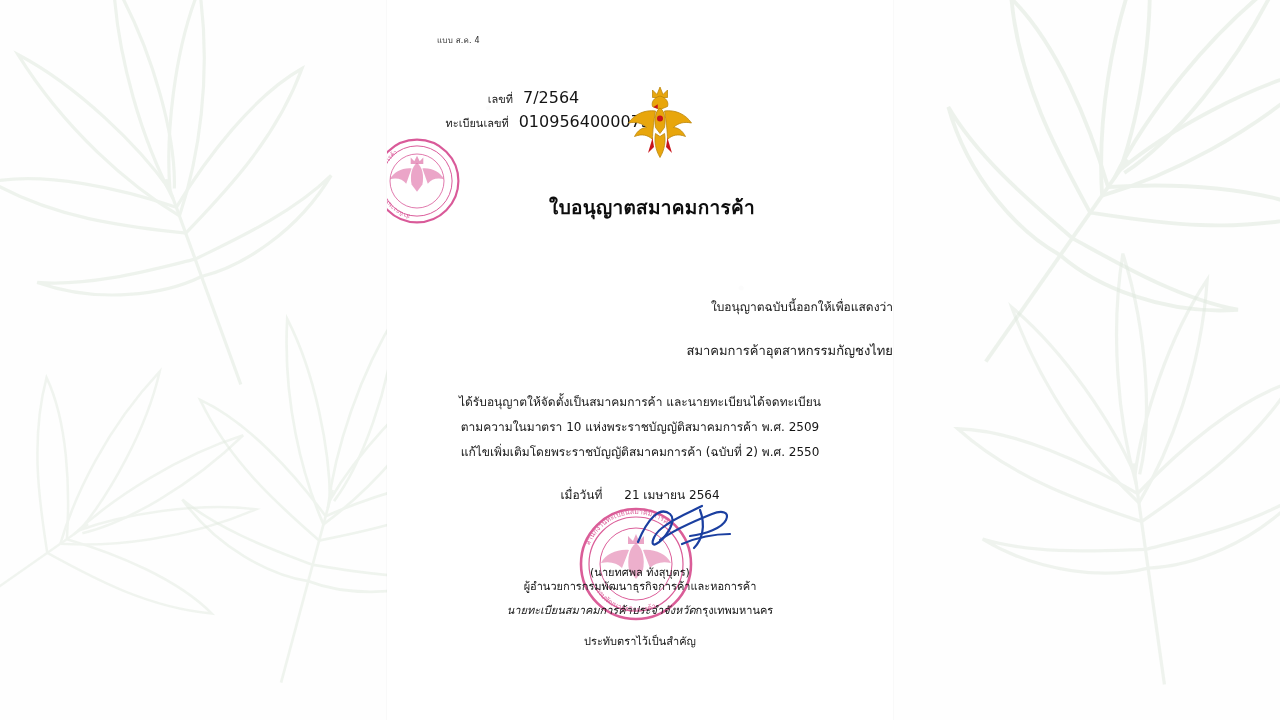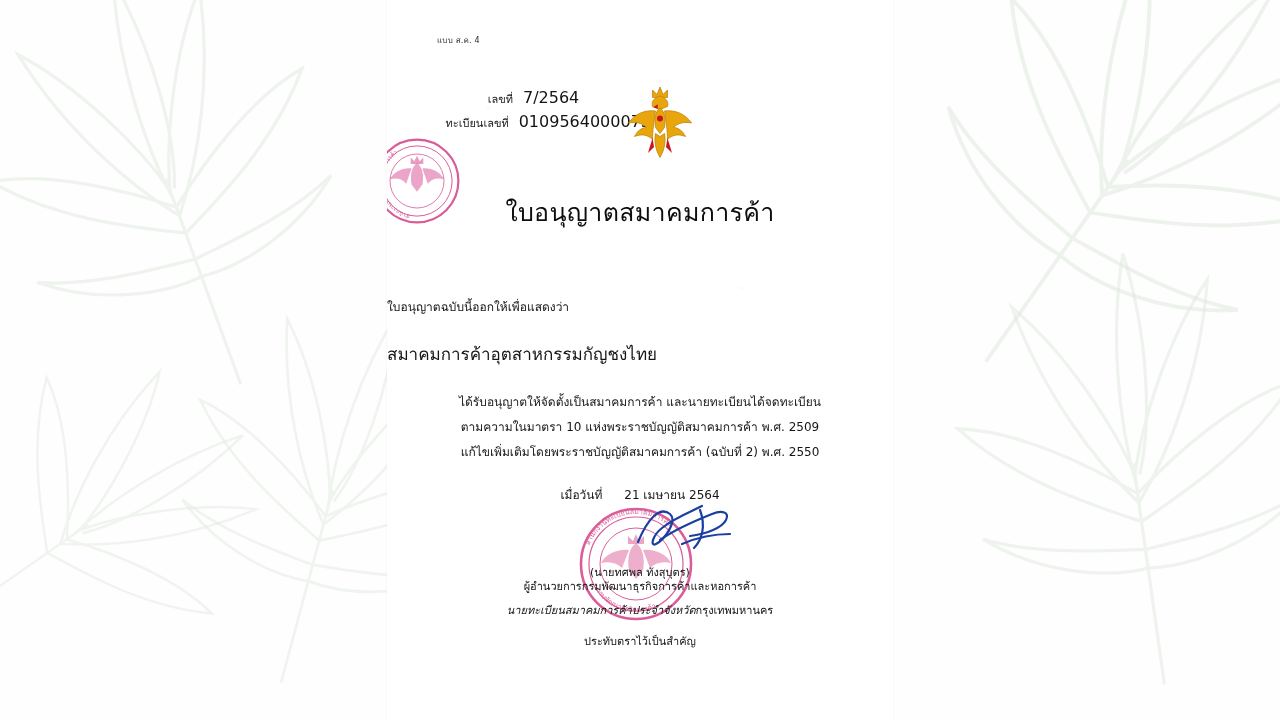--- a/index.html
+++ b/index.html
@@ -96,39 +96,39 @@
     position: absolute;
     left: 235px;
     top: 84px;
     width: 76px;
     height: 78px;
   }
 
   .title {
     position: absolute;
     top: 192px;
-    left: 0;
+    left: 12px;
     width: 100%;
     text-align: center;
-    font-size: 25px;
-    font-weight: 400;
+    font-size: 19px;
+    font-weight: 700;
     color: #0d0d0d;
     letter-spacing: 0.3px;
   }
 
   .line-center {
     position: absolute;
     left: 0;
     width: 100%;
-    text-align: left;
+    text-align: right;
     font-size: 12px;
     color: #151515;
   }
   .l1 { top: 297px; }
-  .l2 { top: 340px; font-size: 17px; }
+  .l2 { top: 340px; font-size: 13px; }
 
   .para {
     position: absolute;
     left: 0;
     width: 100%;
     text-align: center;
     font-size: 12px;
     line-height: 21px;
     color: #151515;
   }

